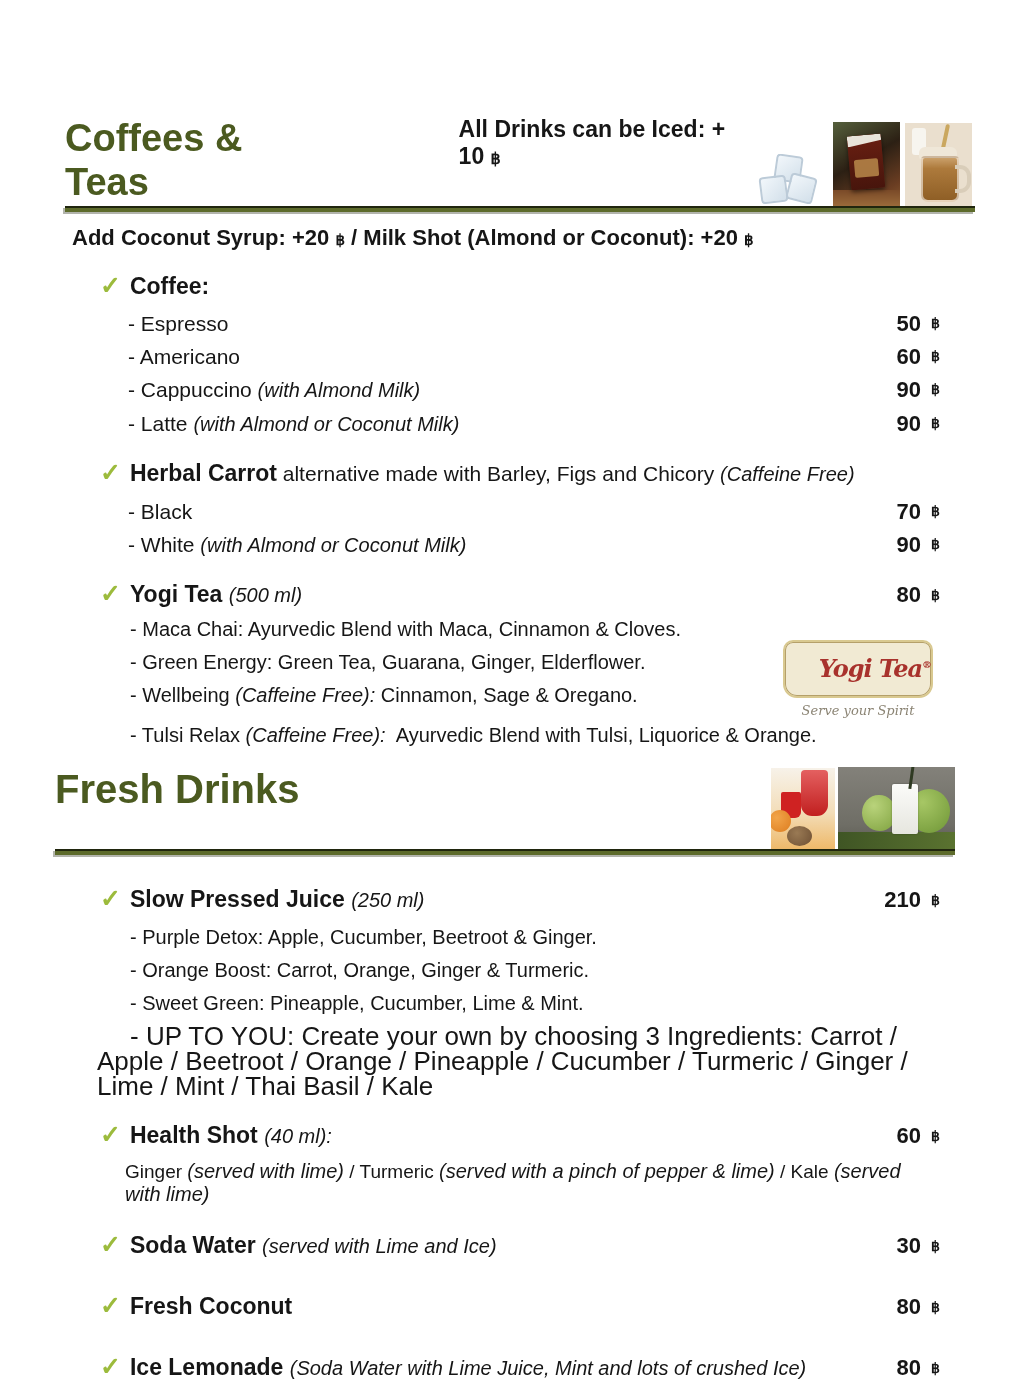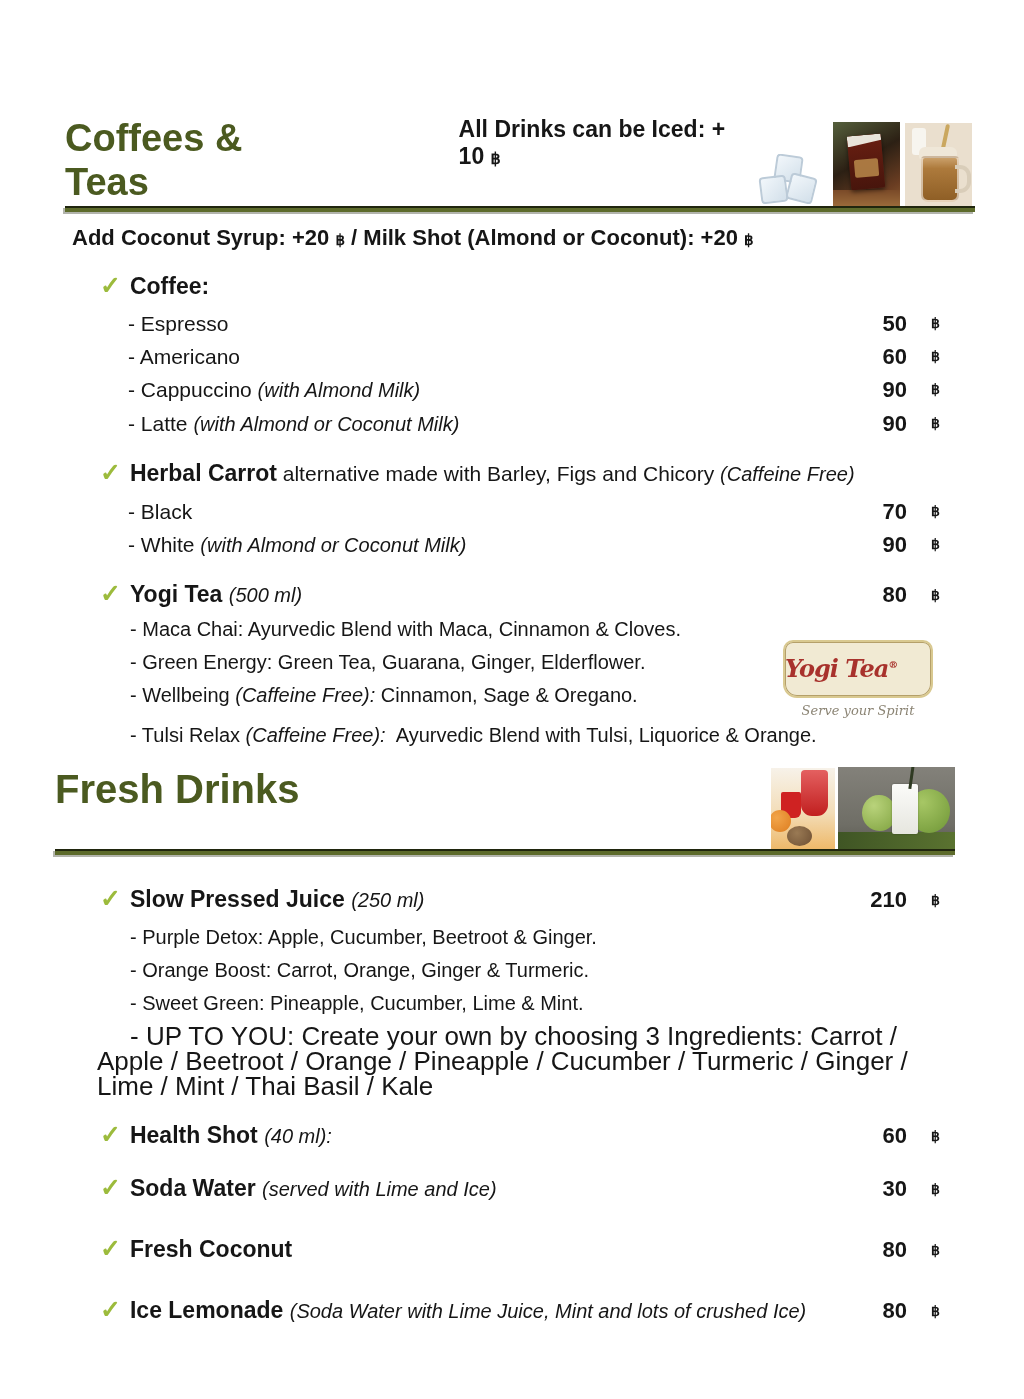--- a/index.html
+++ b/index.html
@@ -61,39 +61,39 @@
           background:linear-gradient(#fbfbf9,#e6e6df);box-shadow:0 0 2px rgba(0,0,0,.35);}
   .straw{position:absolute;left:72px;top:-2px;width:3px;height:24px;background:#2f3a22;transform:rotate(8deg);}
 
   
   .content{padding-left:65px;padding-right:84px;}
   .addons{margin:13px 0 0 7px;font-size:22px;font-weight:bold;}
   .baht{font-weight:bold;font-size:14px;}
   .baht.md{font-size:15px;}
   .baht.lg{font-size:16px;}
   .row{display:flex;align-items:baseline;}
-  .price{margin-left:auto;display:flex;align-items:flex-start;gap:24px;font-weight:bold;flex:none;padding-left:12px;}
+  .price{margin-left:auto;display:flex;align-items:flex-start;gap:10px;font-weight:bold;flex:none;padding-left:12px;}
   .pnum{font-size:22px;}
   .check{color:#9cbb3c;font-weight:bold;font-size:25px;margin-right:9px;}
   .grp{padding-left:35px;font-size:23px;line-height:26px;}
   .g-label{font-weight:bold;}
   .g-desc{font-weight:normal;font-size:21px;}
   .ital{font-style:italic;font-size:20px;}
   .itm{padding-left:63px;font-size:21px;line-height:23px;margin-top:10px;}
   .det{padding-left:65px;font-size:20px;line-height:23px;margin-top:10px;}
   .mt13{margin-top:13px;} .mt17{margin-top:17px;} .mt21{margin-top:21px;} .mt22{margin-top:22px;}
   .mt23{margin-top:23px;} .mt25{margin-top:25px;} .mt30{margin-top:30px;} .mt33{margin-top:33px;}
   .yogi-wrap{position:relative;}
   .custom{padding-left:32px;text-indent:33px;font-size:26px;line-height:25px;margin-top:9px;}
   .subline{padding-left:60px;font-size:19px;line-height:23px;margin-top:11px;}
 
   
   .ylogo{position:absolute;right:7px;top:22px;width:150px;}
   .ylogo-box{height:54px;background:#f1ead3;border:2px solid #d9c990;border-radius:10px 10px 14px 14px;
-             display:flex;align-items:center;justify-content:flex-start;box-shadow:inset 0 0 0 1px #b5a06a;}
+             display:flex;align-items:center;justify-content:flex-end;box-shadow:inset 0 0 0 1px #b5a06a;}
   .ylogo-text{font-family:"DejaVu Serif",serif;font-weight:bold;font-style:italic;color:#a8322c;
               font-size:24px;letter-spacing:-1px;line-height:1;}
   .ylogo-reg{font-size:10px;vertical-align:super;}
   .ylogo-tag{text-align:center;font-family:"DejaVu Serif",serif;font-style:italic;color:#8b8474;
              font-size:13px;margin-top:5px;}
 </style>
 </head>
 <body>
 
 <div class="page">
@@ -233,20 +233,21 @@
     <div class="det keep">- Sweet Green: Pineapple, Cucumber, Lime &amp; Mint.</div>
     <div class="custom keep">- UP TO YOU: Create your own by choosing 3 Ingredients: Carrot / Apple / Beetroot / Orange / Pineapple / Cucumber / Turmeric / Ginger / Lime / Mint / Thai Basil / Kale</div>
 
     <div class="row grp mt22">
       <span class="left keep"><span class="check">✓</span><span class="g-label">Health Shot </span><span class="ital">(40 ml):</span></span>
       <span class="price">
           <span class="pnum">60</span>
           <span class="baht">฿</span>
         </span>
     </div>
+    <div class="subline keep"><span>Ginger </span><span class="ital">(served with lime)</span><span> / Turmeric </span><span class="ital">(served with a pinch of pepper &amp; lime)</span><span> / Kale </span><span class="ital">(served with lime)</span></div>
 
     <div class="row grp mt25">
       <span class="left keep"><span class="check">✓</span><span class="g-label">Soda Water </span><span class="ital">(served with Lime and Ice)</span></span>
       <span class="price">
           <span class="pnum">30</span>
           <span class="baht">฿</span>
         </span>
     </div>
 
     <div class="row grp mt33">

